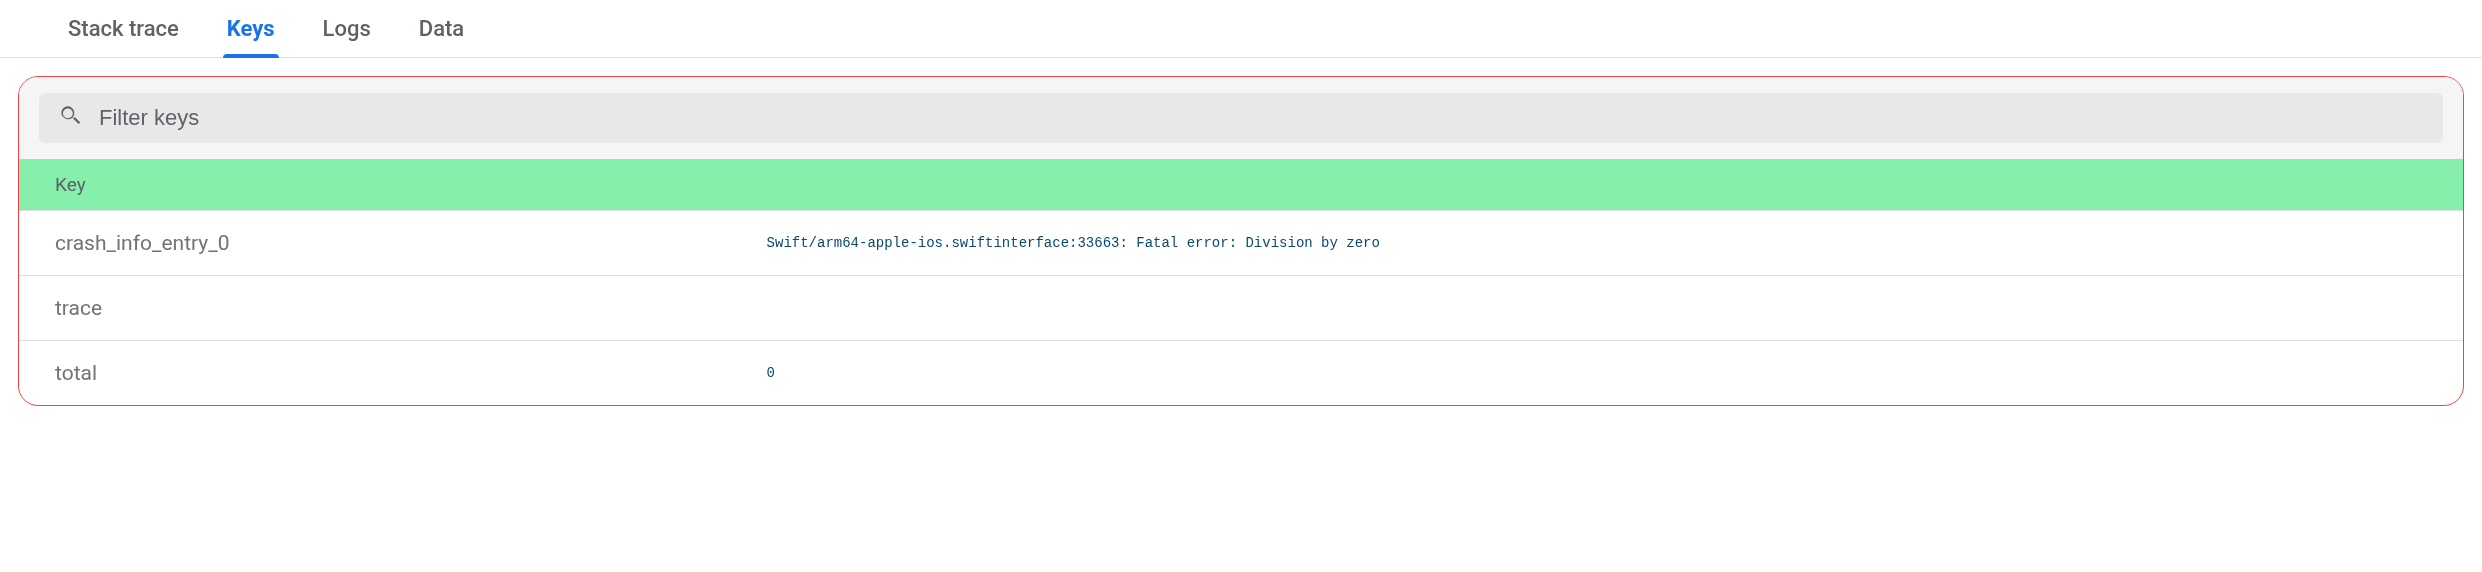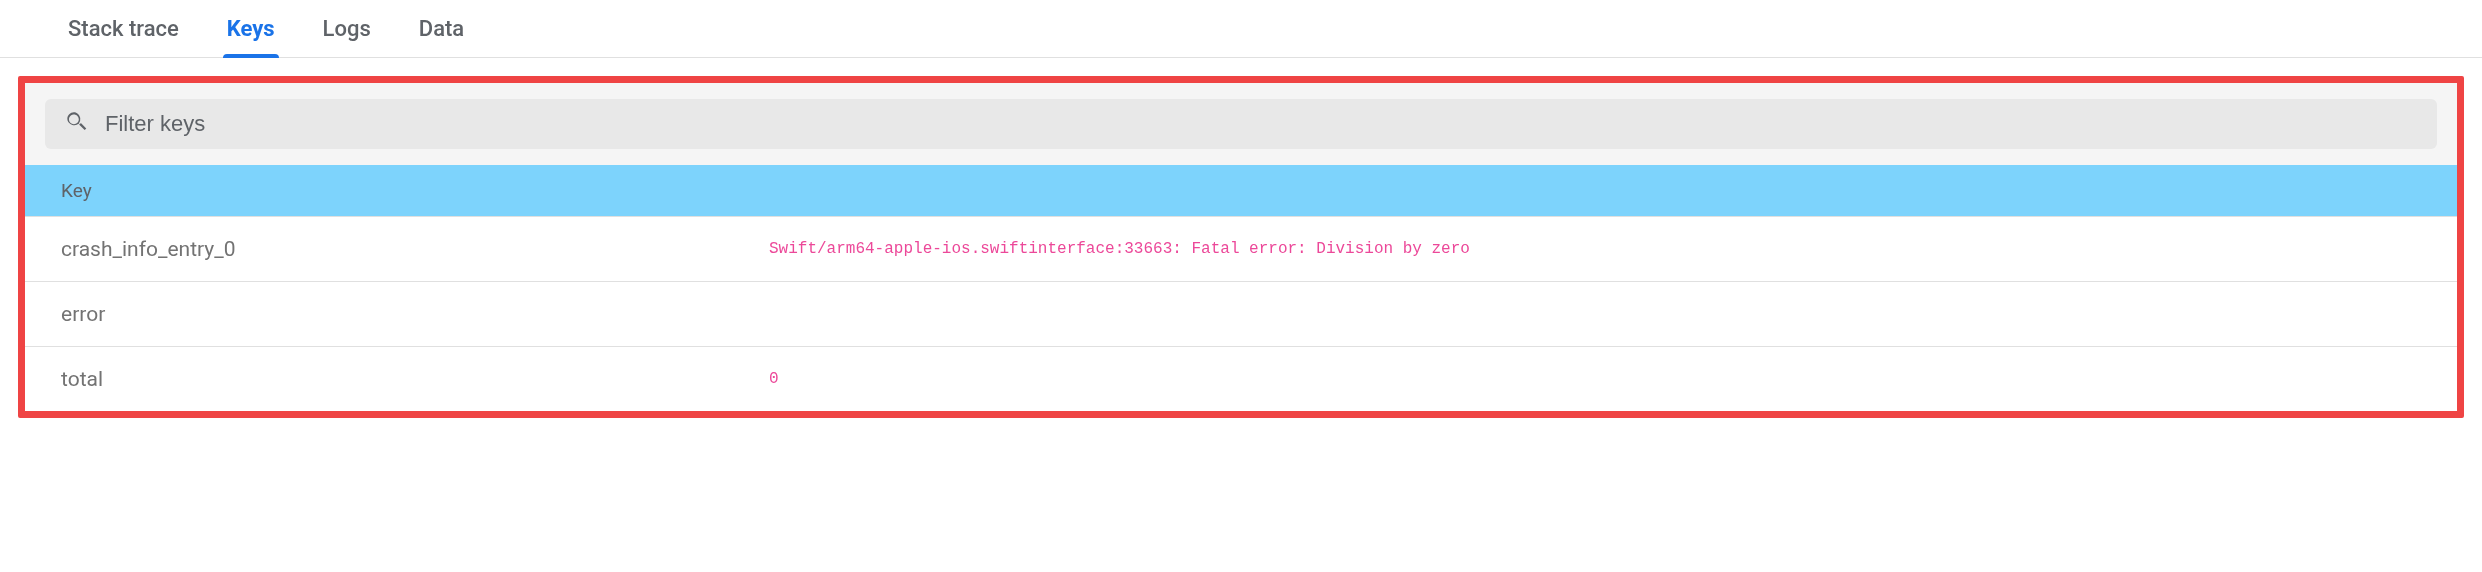--- a/index.html
+++ b/index.html
@@ -36,22 +36,22 @@
       position: absolute;
       bottom: -1px;
       left: 20px;
       right: 20px;
       height: 4px;
       background: #1a73e8;
       border-radius: 4px 4px 0 0;
     }
     .panel {
       margin: 18px 18px 0 18px;
-      border: 7px solid #ef4444;
-      border-radius: 2px;
+      border: 1px solid #ef4444;
+      border-radius: 20px;
       overflow: hidden;
     }
     .filter-wrap {
       padding: 16px 20px;
       background: #f5f5f5;
     }
     .filter {
       display: flex;
       align-items: center;
       background: #e8e8e8;
@@ -71,21 +71,21 @@
       outline: none;
       background: transparent;
       font-size: 22px;
       color: #3c4043;
     }
     .filter input::placeholder {
       color: #5f6368;
     }
     .header-row {
       display: flex;
-      background: #7dd3fc;
+      background: #86efac;
       padding: 14px 36px;
       font-size: 19px;
       color: #5f6368;
       border-bottom: 1px solid #e0e0e0;
     }
     .col-key {
       width: 30%;
     }
     .col-value {
       width: 70%;
@@ -98,22 +98,22 @@
       align-items: center;
     }
     .data-row:last-child {
       border-bottom: none;
     }
     .data-row .col-key {
       color: #737373;
     }
     .data-row .col-value {
       font-family: "SFMono-Regular", Menlo, Consolas, "Liberation Mono", monospace;
-      color: #ec4899;
-      font-size: 16px;
+      color: #0c4a6e;
+      font-size: 14px;
     }
   </style>
 </head>
 <body>
 
 <div class="tabs">
   <div class="tab">Stack trace</div>
   <div class="tab active">Keys</div>
   <div class="tab">Logs</div>
   <div class="tab">Data</div>
@@ -133,19 +133,19 @@
 
   <div class="header-row">
     <div class="col-key">Key</div>
   </div>
 
   <div class="data-row">
     <div class="col-key">crash_info_entry_0</div>
     <div class="col-value">Swift/arm64-apple-ios.swiftinterface:33663: Fatal error: Division by zero</div>
   </div>
   <div class="data-row">
-    <div class="col-key">error</div>
+    <div class="col-key">trace</div>
   </div>
   <div class="data-row">
     <div class="col-key">total</div>
     <div class="col-value">0</div>
   </div>
 </div>
 
 </body></html>

